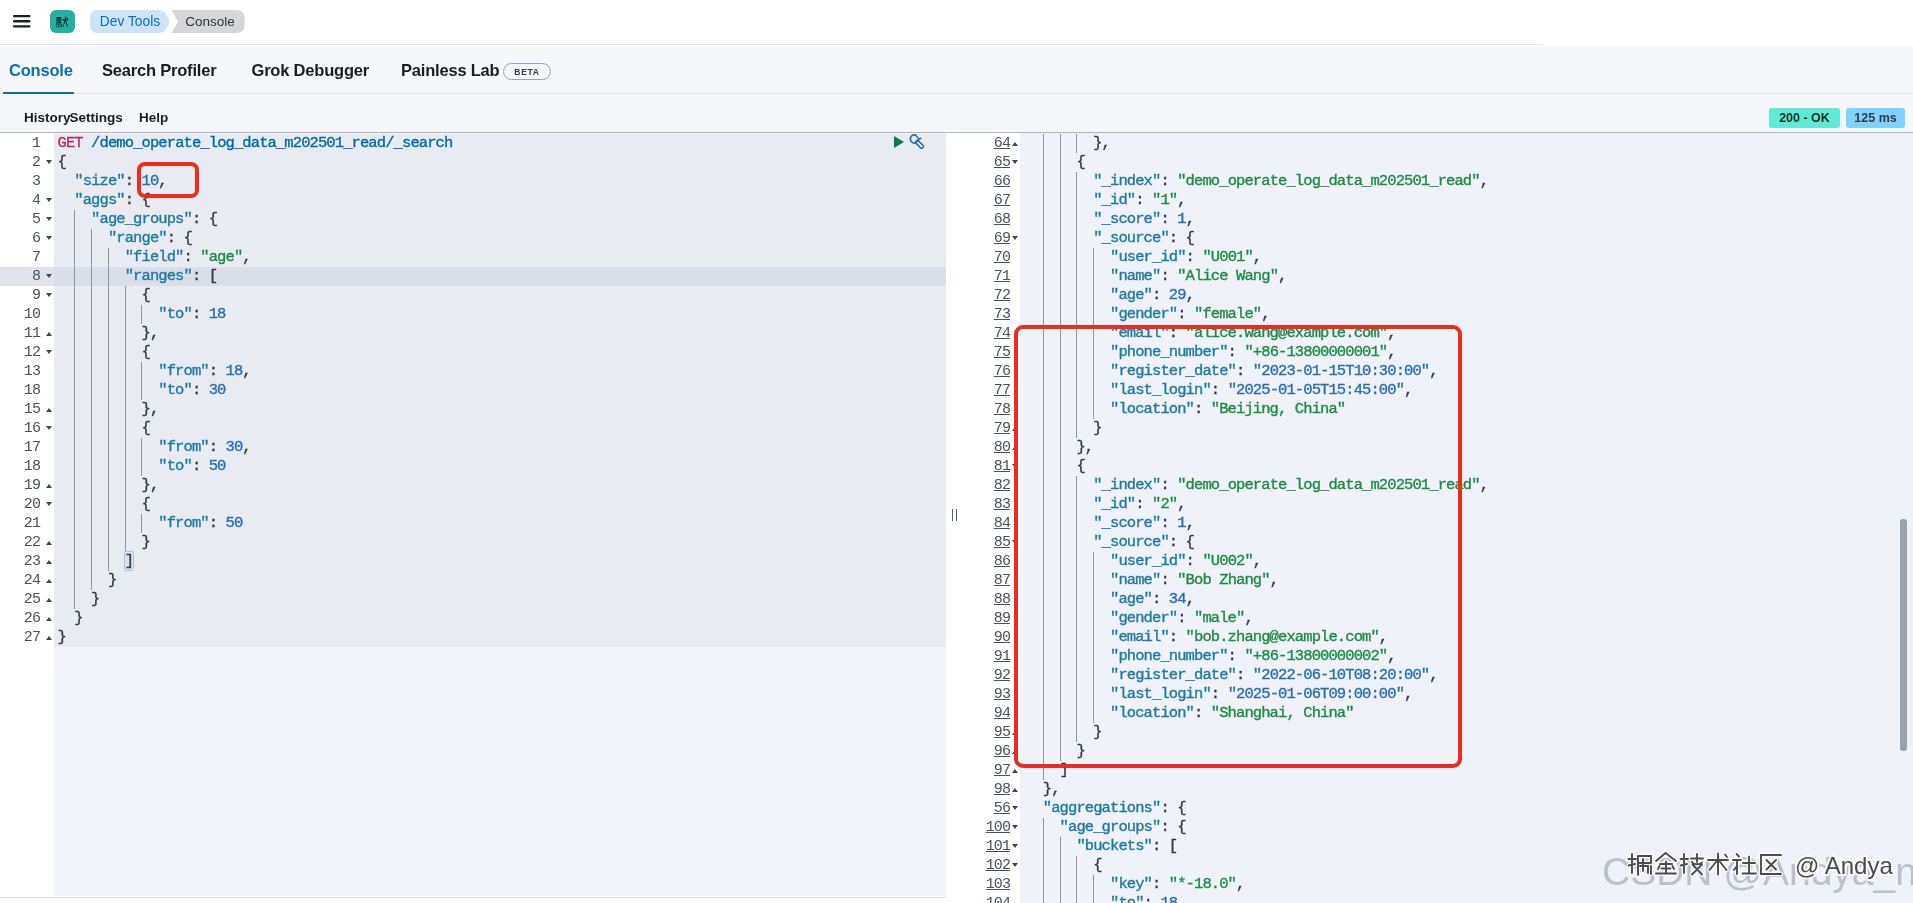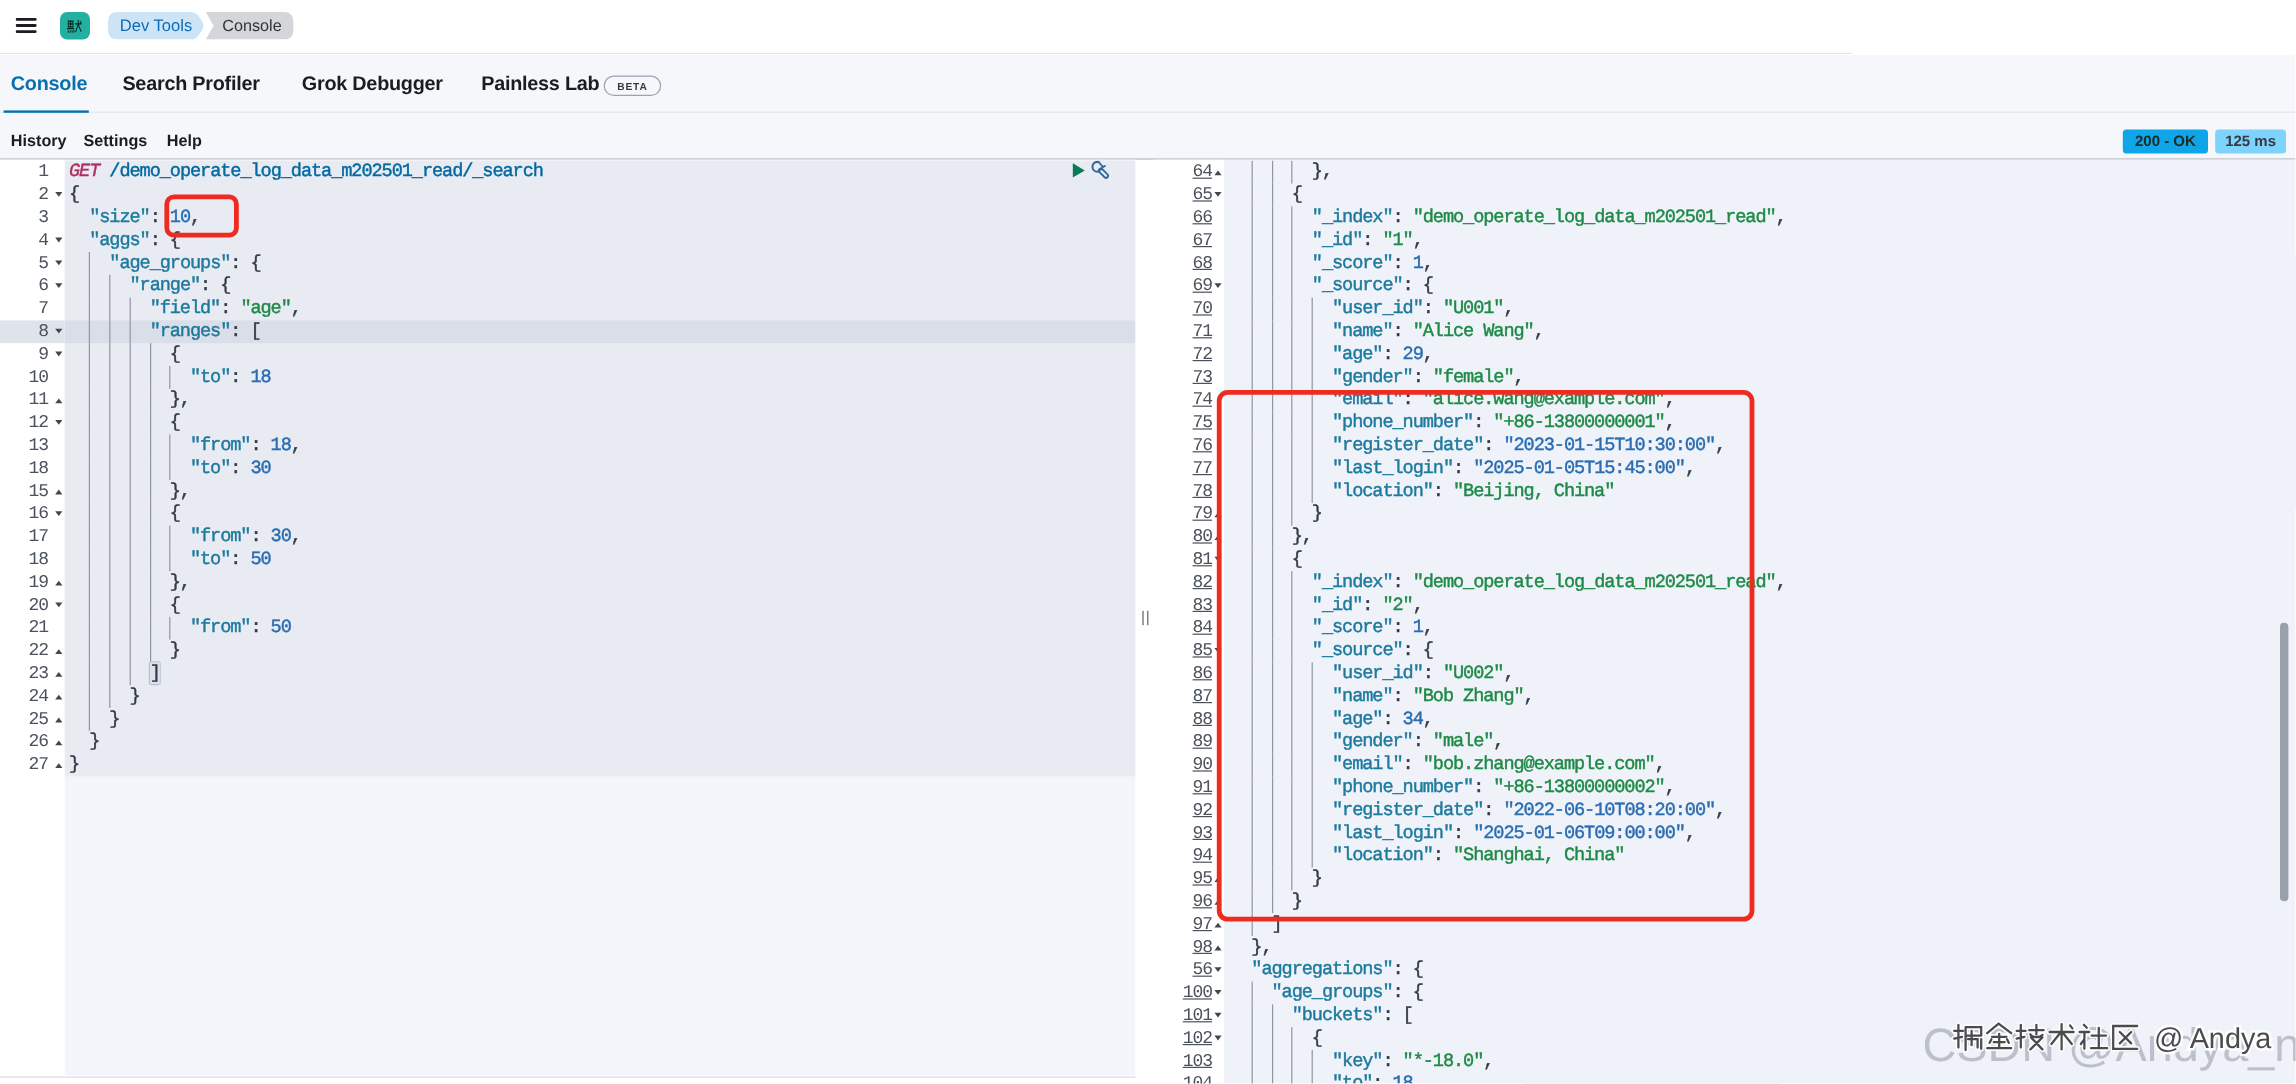--- a/index.html
+++ b/index.html
@@ -32,21 +32,21 @@
 #lcode { left:54px; top:133px; width:892px; height:763px; background:transparent; z-index:3;
   padding-top:0.5px; padding-left:3.5px; overflow:hidden; }
 #rcode { left:1020px; top:133px; width:893px; height:770px; background:#eff2f8;
   padding-top:0.5px; padding-left:6px; overflow:hidden; }
 #reqmark { z-index:1;  left:54px; top:133.5px; width:892px; height:513px; background:#e8ebf2; }
 #actline { z-index:2;  left:54px; top:266.5px; width:892px; height:19px; background:#d9dee8; }
 .cl { height:19px; line-height:19px; white-space:pre; position:relative; color:#333a45; }
 .cl b { font-weight:normal; }
 .g0 { display:inline-block; width:16.8px; height:19px; vertical-align:top; }
 .g { display:inline-block; width:16.8px; height:19px; vertical-align:top; border-left:1px solid #8f96a2; }
-b.m { color:#b12d63;font-style:italic; }
+b.m { color:#b12d63; }
 b.u { color:#0369a1; }
 b.k { color:#1d7a9e; }
 b.s { color:#1e8a47; }
 b.n { color:#2a6db2; }
 b.p { color:#333a45; }
 b.bm { background:#dbe0ea; box-shadow:0 0 0 1px #b9c2d2; border-radius:1px; }
 
 .redbox { position:absolute; border:4px solid #ee2b20; border-radius:9px; z-index:20; }
 
 #split1, #split2 { position:absolute; top:509px; width:1.6px; height:12px; background:#5a616c; }
@@ -88,24 +88,24 @@
 
   <div class="abs" id="tabsec">
     <div class="abs" style="left:0;top:47px;width:1913px;height:1px;background:#e2e5eb"></div>
     <div class="tab" style="left:9px;color:#0870af">Console</div>
     <div class="tabline" style="left:2.5px;width:71px"></div>
     <div class="tab" style="left:102px">Search Profiler</div>
     <div class="tab" style="left:251.5px">Grok Debugger</div>
     <div class="tab" style="left:401px">Painless Lab</div>
     <div class="abs" style="left:503px;top:16.5px;width:48px;height:17.5px;border:1px solid #99a3b3;border-radius:9px;
       font-size:8.5px;font-weight:700;letter-spacing:0.7px;color:#353b44;text-align:center;line-height:16px">BETA</div>
-    <div class="hnav" style="left:9px">History</div>
+    <div class="hnav" style="left:24px">History</div>
     <div class="hnav" style="left:69.5px">Settings</div>
     <div class="hnav" style="left:139px">Help</div>
-    <div class="badge" style="left:1769px;top:62px;width:71px;background:#0ea5e9">200 - OK</div>
+    <div class="badge" style="left:1769px;top:62px;width:71px;background:#5eead4">200 - OK</div>
     <div class="badge" style="left:1846px;top:62px;width:59px;background:#7dd3fc;color:#343a44">125 ms</div>
   </div>
 
   <div class="abs mono gut" id="lgut">
 <div class="gr"><span class="gn">1</span></div>
 <div class="gr"><span class="gn">2</span><span class="fd"></span></div>
 <div class="gr"><span class="gn">3</span></div>
 <div class="gr"><span class="gn">4</span><span class="fd"></span></div>
 <div class="gr"><span class="gn">5</span><span class="fd"></span></div>
 <div class="gr"><span class="gn">6</span><span class="fd"></span></div>

